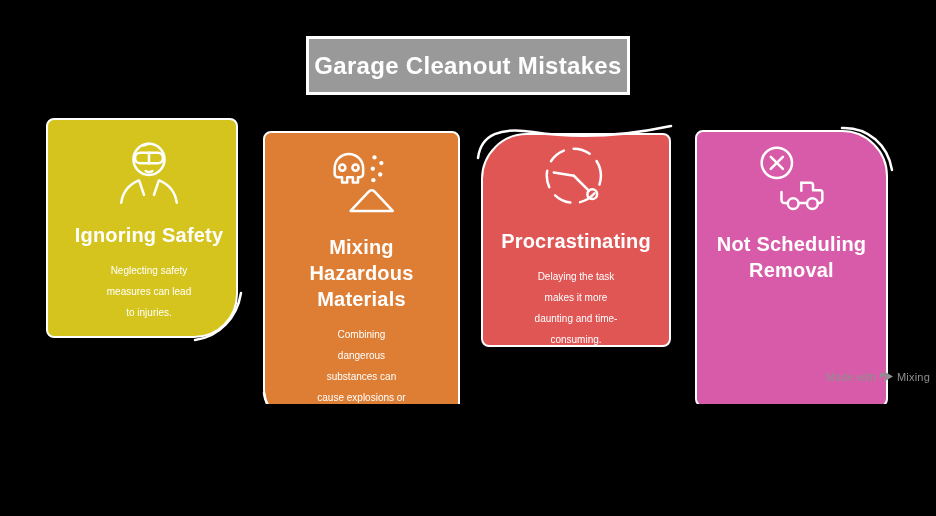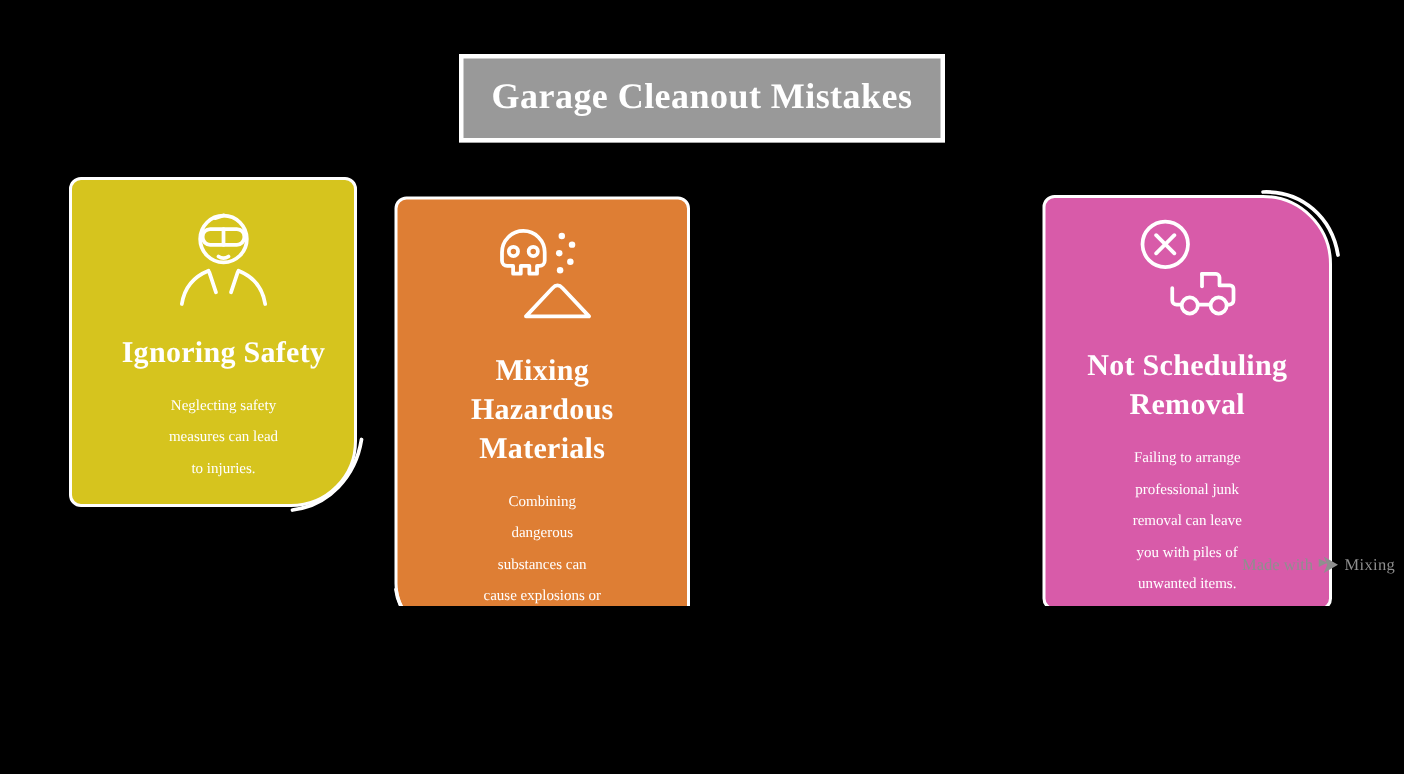--- a/index.html
+++ b/index.html
@@ -1,18 +1,18 @@
 <!DOCTYPE html>
 <html><head>
 <meta charset="utf-8">
 <style>
   html,body { margin:0; padding:0; background:#000; }
   .stage {
     position:relative; width:936px; height:404px; background:#000;
-    overflow:hidden; font-family:Liberation Serif, serif;
+    overflow:hidden; font-family:Liberation Sans, sans-serif;
   }
   .title-box {
     position:absolute; left:306px; top:36px; width:324px; height:59px;
     border:3px solid #fff; box-sizing:border-box;
     display:flex; align-items:center; justify-content:center;
   }
   .title-box .title-text {
     color:#fff; font-size:24px; font-weight:bold; letter-spacing:0.3px;
   }
   .card {
@@ -114,44 +114,59 @@
 dangerous
 substances can
 cause explosions or
 fires.</p>
     <svg class="curl curl-bl" width="42" height="42" viewBox="0 0 42 42">
       <path d="M3 7 C5 23 17 34 37 36"></path>
       <path d="M17 23 Q25 26 23 35"></path>
     </svg>
   </div>
 
+  <div class="card card-3" style="background-color: rgb(223, 86, 84);">
+    <div class="icon-wrap">
+      <svg class="icon-svg" width="78" height="78" viewBox="0 0 72 72">
+        <g fill="none" stroke="#fff" stroke-width="2.5" stroke-linecap="round">
+          <circle cx="34" cy="33" r="25" stroke-dasharray="17 10" stroke-dashoffset="8"></circle>
+          <path d="M34 33 L15.5 30"></path>
+          <path d="M34 33 L48 47"></path>
+          <circle cx="51" cy="50" r="4.5"></circle>
+        </g>
+      </svg>
+    </div>
+    <h2 class="card-title">Procrastinating</h2>
+    <p class="card-body">Delaying the task
+makes it more
+daunting and time-
+consuming.</p>
+    <svg class="curl curl-tl" width="200" height="38" viewBox="0 0 200 38">
+      <path d="M3 36 C6 12 26 5 58 10 C104 17 154 13 196 4"></path>
+    </svg>
+  </div>
 
   <div class="card card-4" style="background-color: rgb(216, 91, 169);">
     <div class="icon-wrap">
       <svg class="icon-svg" width="84" height="84" viewBox="0 0 72 72">
         <g fill="none" stroke="#fff" stroke-width="2.5" stroke-linecap="round" stroke-linejoin="round">
           <circle cx="23" cy="17" r="13"></circle>
           <path d="M17.8 11.8 L28.2 22.2"></path>
           <path d="M28.2 11.8 L17.8 22.2"></path>
           <path d="M27 42 v7 a2.5 2.5 0 0 0 2.5 2.5 h2"></path>
           <circle cx="37" cy="52" r="4.6"></circle>
           <path d="M42.2 51.5 h6"></path>
           <circle cx="53.5" cy="52" r="4.6"></circle>
           <path d="M44 34 h8 a2 2 0 0 1 2 2 v4.5 h6 a2 2 0 0 1 2 2 v6.5 a2.5 2.5 0 0 1 -2.5 2.5 h-1.3"></path>
           <path d="M44 34 v7"></path>
         </g>
       </svg>
     </div>
     <h2 class="card-title">Not Scheduling
 Removal</h2>
-    <p class="card-body">Failing to arrange
-professional junk
-removal can leave
-you with piles of
-unwanted items.</p>
     <svg class="curl curl-tr" width="58" height="50" viewBox="0 0 58 50">
       <path d="M4 4 C30 3 50 21 54 46"></path>
     </svg>
   </div>
 
   <div class="footer">
     <span>Made with</span>
     <svg width="13" height="11" viewBox="0 0 13 11">
       <g fill="#8f8f8f">
         <path d="M0 1.5 L6 4.2 L0 7 z"></path>

